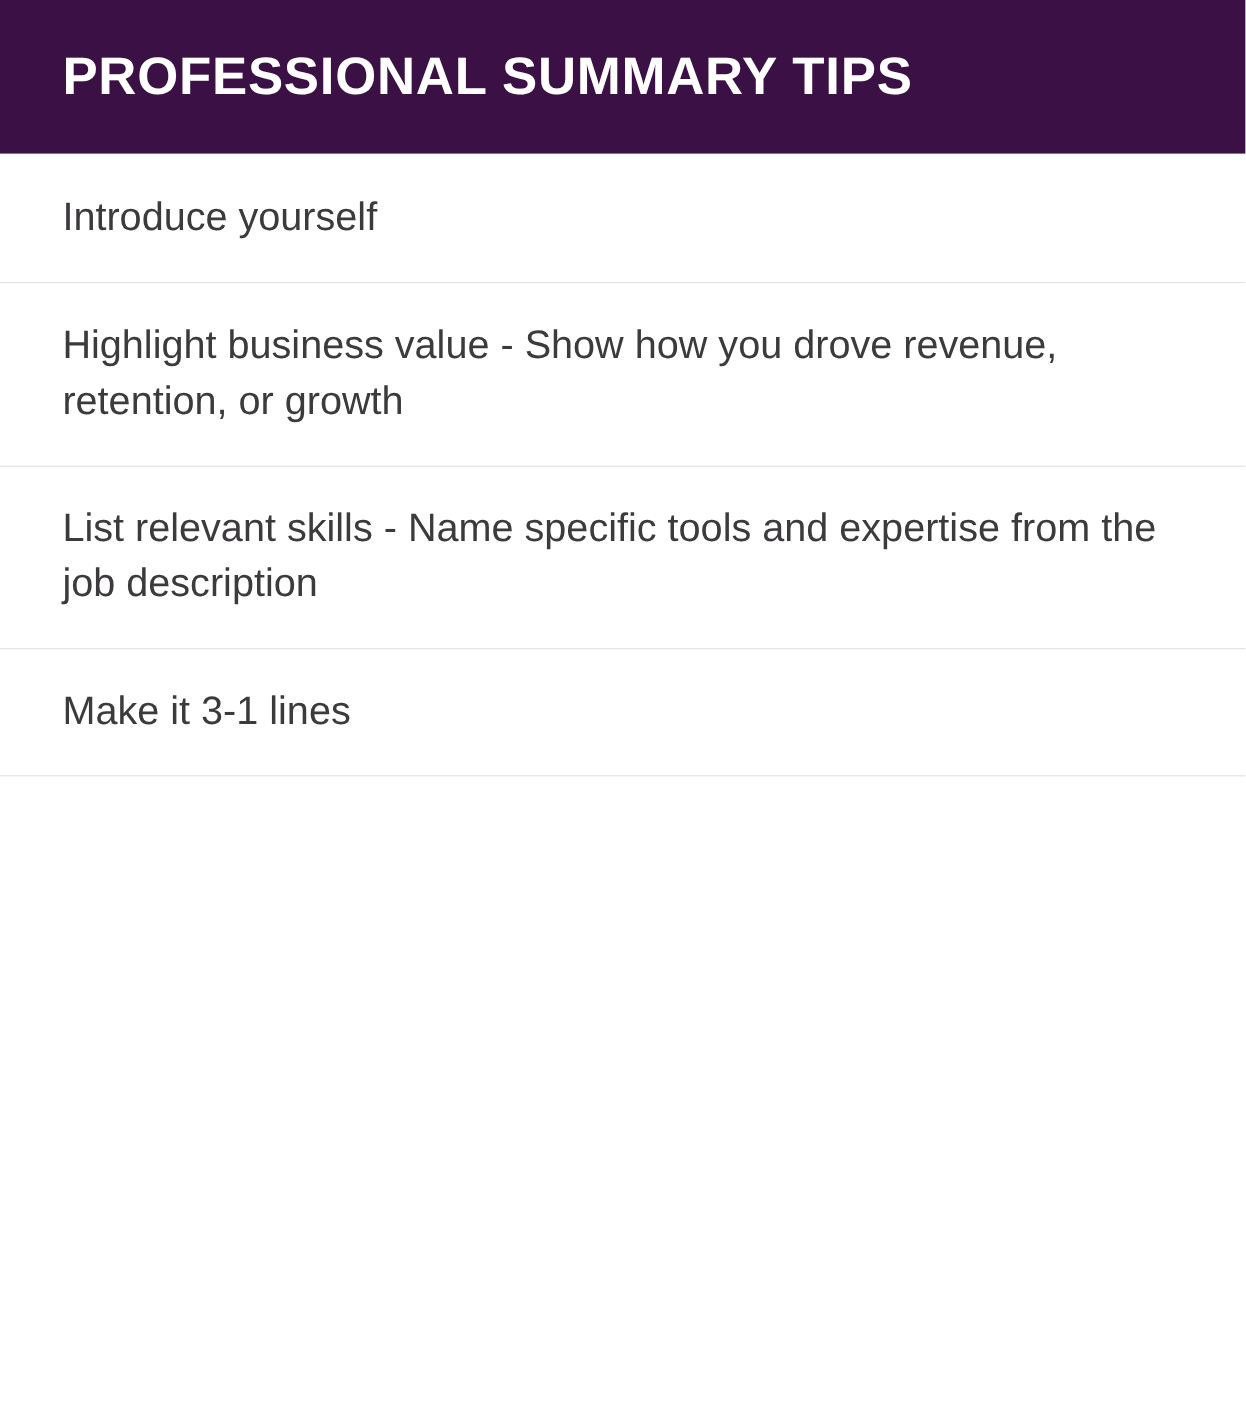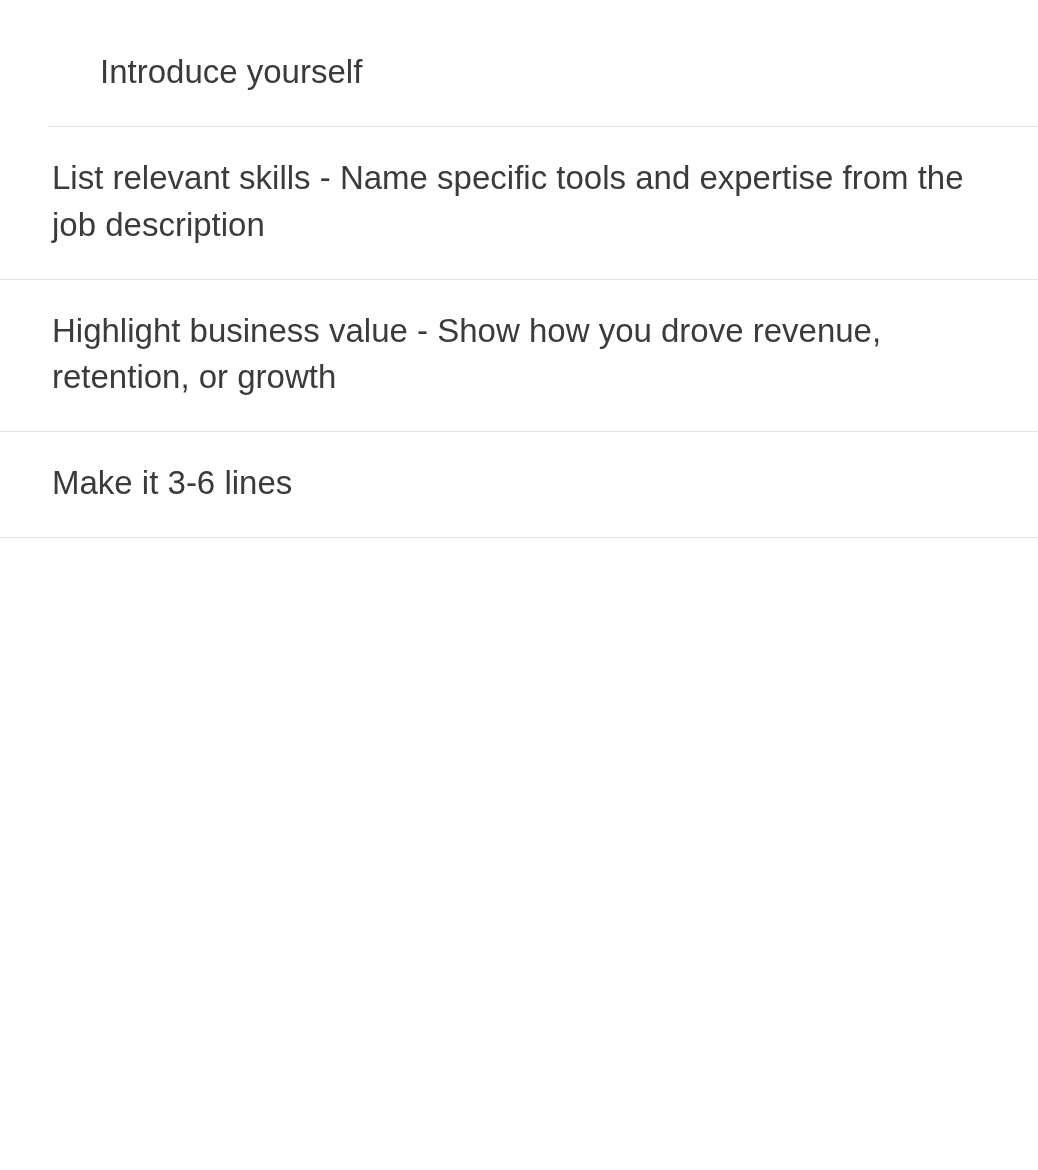--- a/index.html
+++ b/index.html
@@ -43,42 +43,44 @@
     box-sizing: border-box;
     padding: 28px 52px 30px 52px;
     border-bottom: 1px solid #e9e3e0;
     color: #3c3a3c;
     font-size: 33px;
     line-height: 1.42;
     font-family: "Liberation Sans", sans-serif;
     font-weight: 400;
   }
   .tip-row:first-child {
-    padding-top: 49px;
-    margin-left: 48px;
+    padding-top: 30px;
   }
   .tip-text {
     display: block;
     max-width: 940px;
   }
 </style>
 </head>
 <body>
 
 <div class="panel">
 
+  <div class="panel-header">
+    <h1>PROFESSIONAL SUMMARY TIPS</h1>
+  </div>
 
   <ul class="tips-list">
     <li class="tip-row">
       <span class="tip-text">Introduce yourself</span>
     </li>
     <li class="tip-row">
+      <span class="tip-text">Highlight business value - Show how you drove revenue, retention, or growth</span>
+    </li>
+    <li class="tip-row">
       <span class="tip-text">List relevant skills - Name specific tools and expertise from the job description</span>
     </li>
     <li class="tip-row">
-      <span class="tip-text">Highlight business value - Show how you drove revenue, retention, or growth</span>
-    </li>
-    <li class="tip-row">
-      <span class="tip-text">Make it 3-6 lines</span>
+      <span class="tip-text">Make it 3-1 lines</span>
     </li>
   </ul>
 
 </div>
 
 </body></html>

